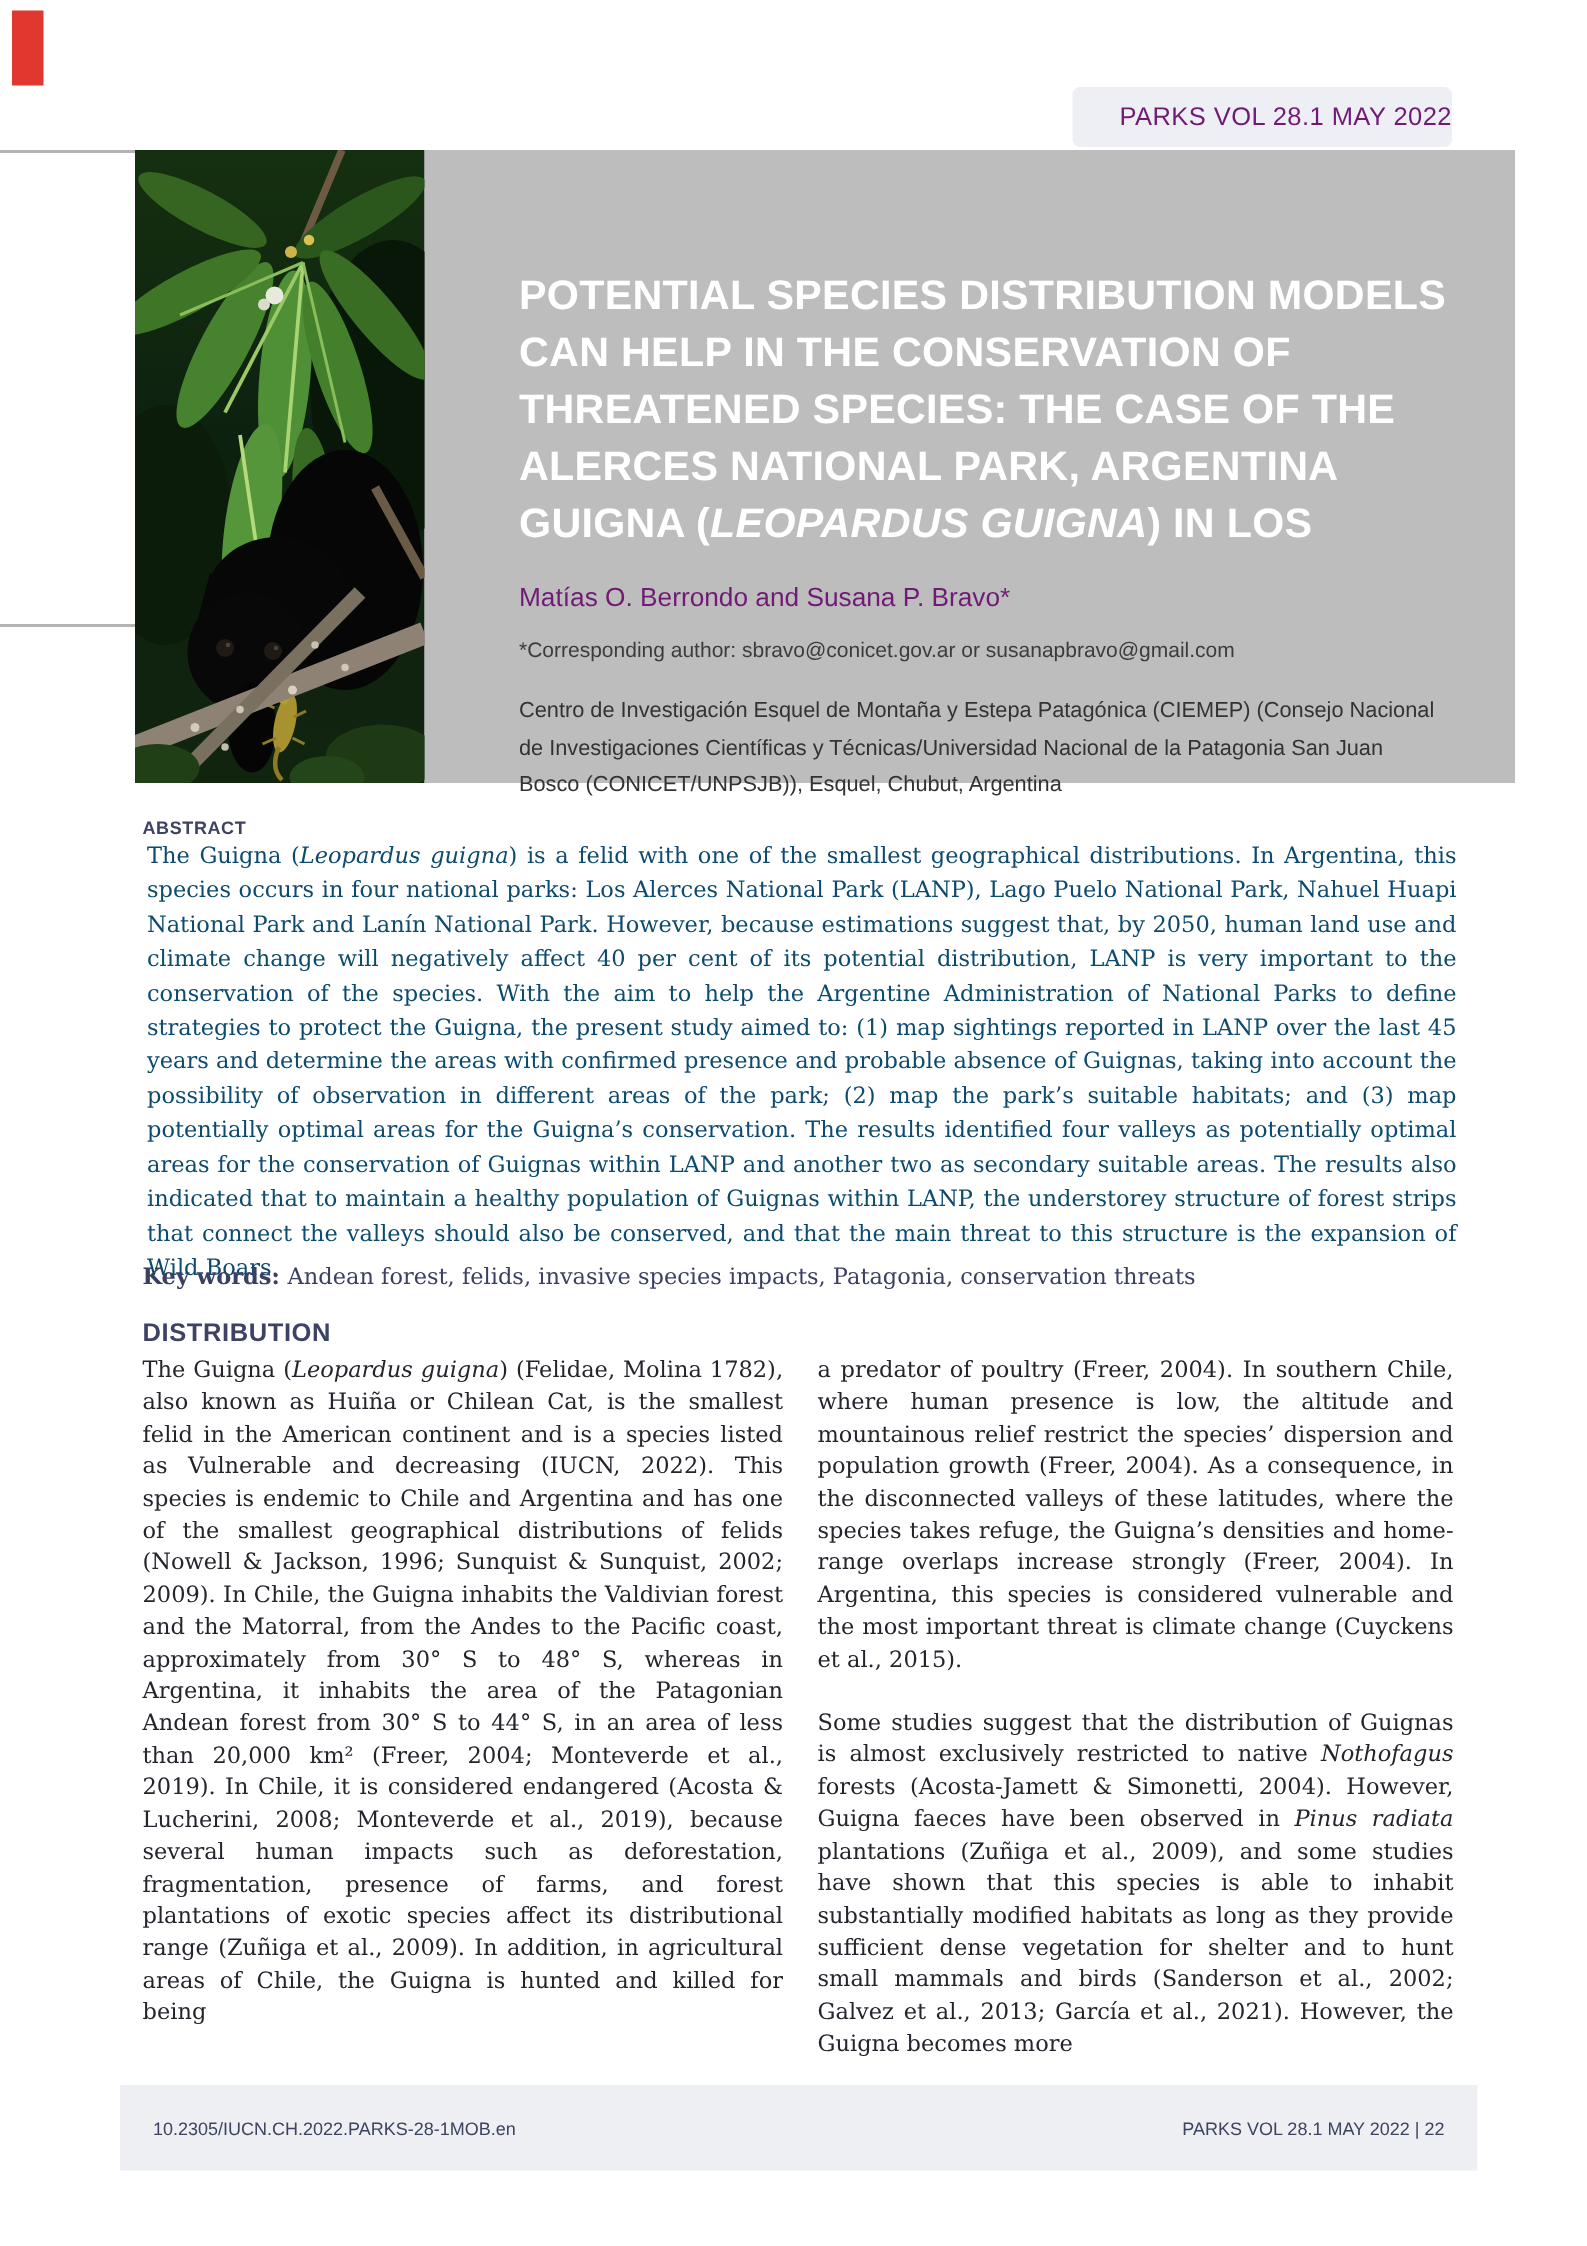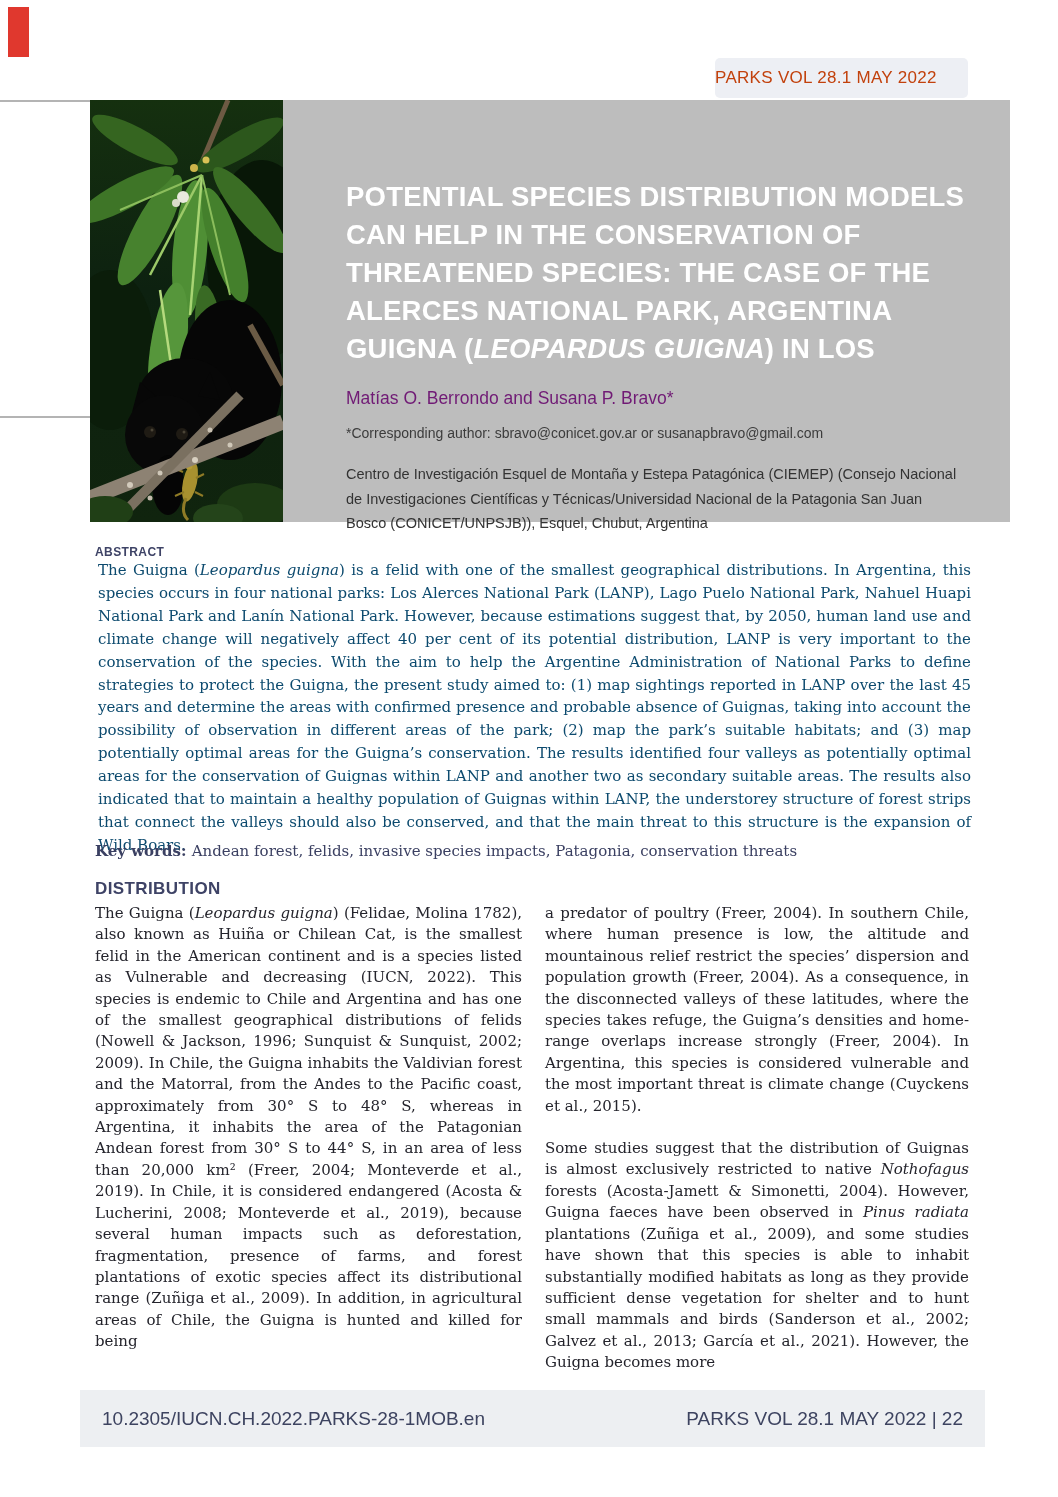--- a/index.html
+++ b/index.html
@@ -7,21 +7,21 @@
           font-family:"Liberation Sans", sans-serif; overflow:hidden; }
 
   .red-tab { position:absolute; left:8px; top:7px; width:21px; height:50px; background:#e0382e; }
 
   .rule { position:absolute; left:0; width:90px; height:2px; background:#b4b4b4; }
   .rule-top { top:100px; }
   .rule-bottom { top:416px; }
 
   .badge { position:absolute; left:715px; top:58px; width:253px; height:40px;
            background:#edeff4; border-radius:5px; display:flex; align-items:center;
-           justify-content:flex-start; color:#c2410c; font-size:17px; letter-spacing:.3px; }
+           justify-content:flex-end; color:#701a75; font-size:17px; letter-spacing:.3px; }
 
   .hero { position:absolute; left:90px; top:100px; width:920px; height:422px; background:#bdbdbd; }
   .photo { position:absolute; left:0; top:0; display:block; }
 
   .hero-title { position:absolute; left:256px; top:60px; width:650px; color:#ffffff;
                 font-weight:bold; font-size:27.5px; line-height:38px; letter-spacing:.2px; }
   .hero-title .t-line { display:block; }
   .hero-title i { font-style:italic; }
 
   .authors { position:absolute; left:256px; top:270px; font-size:17.5px; color:#701a75; }
@@ -41,21 +41,21 @@
   .col1 { position:absolute; left:95px;  top:879px; width:427px; }
   .col2 { position:absolute; left:545px; top:903px; width:424px; }
   .intro-h { font-size:17px; font-weight:bold; color:#3e4366; letter-spacing:.4px;
              margin:0 0 4px 0; font-family:"Liberation Sans", sans-serif; }
   .col-text { font-family:"DejaVu Serif", serif; font-size:15px; line-height:21.4px;
               text-align:justify; color:#24242c; margin:0; }
   .col2 .col-text + .col-text { margin-top:21px; }
 
   .footer { position:absolute; left:80px; top:1390px; width:905px; height:57px;
             background:#edeff2; display:flex; align-items:center; justify-content:space-between;
-            padding:0 22px; box-sizing:border-box; color:#3d4360; font-size:19px; }
+            padding:0 22px; box-sizing:border-box; color:#3d4360; font-size:12px; }
 </style>
 </head>
 <body>
 
 <div class="page">
 
   <div class="red-tab"></div>
   <div class="rule rule-top"></div>
   <div class="rule rule-bottom"></div>
 

